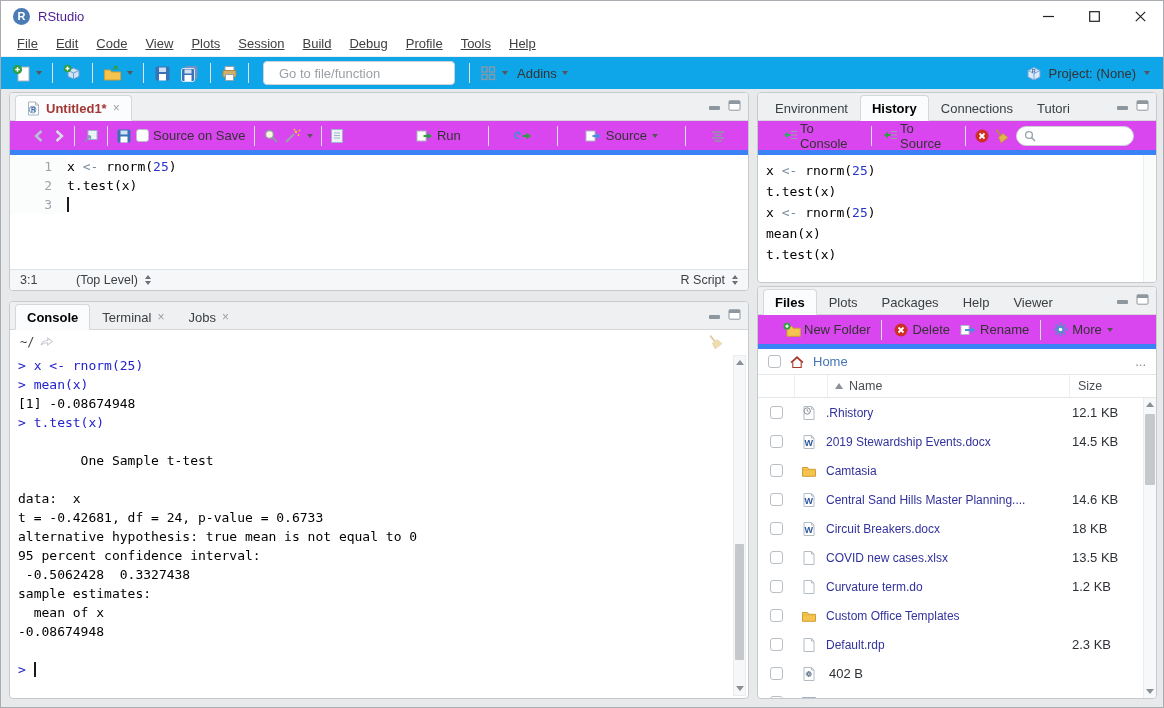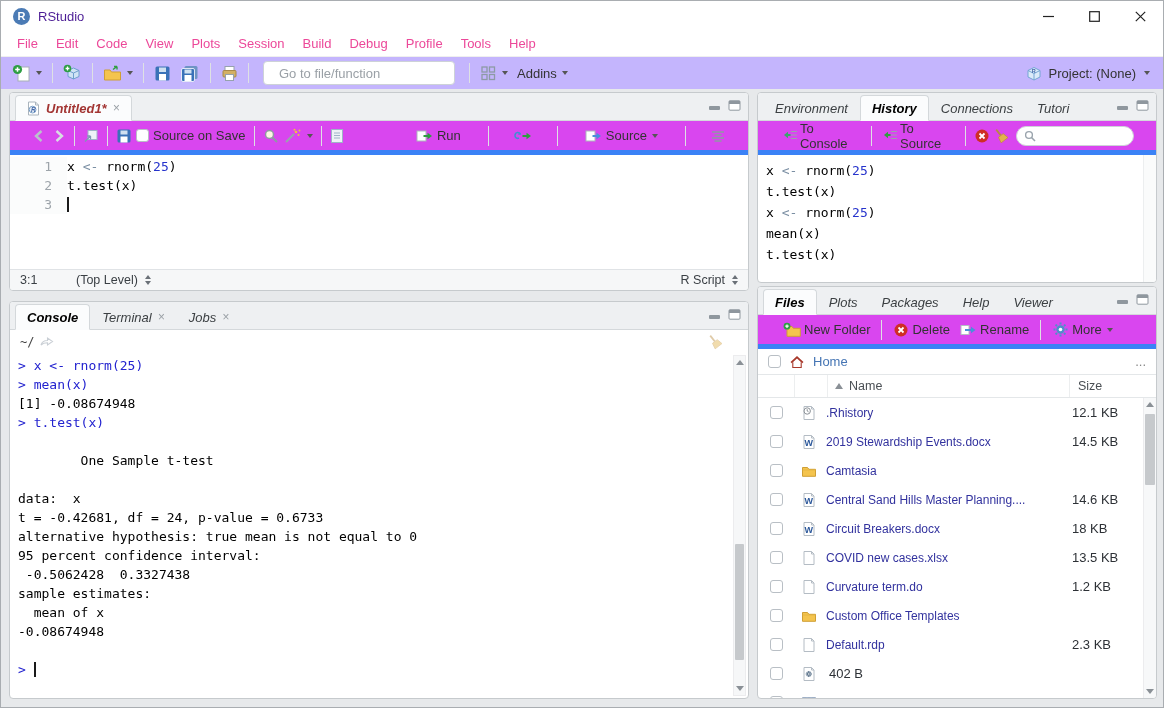--- a/index.html
+++ b/index.html
@@ -7,23 +7,23 @@
     box-sizing:border-box;font-family:"Liberation Sans",sans-serif;color:#222;overflow:hidden;}
   
   .titlebar{height:30px;background:#fff;display:flex;align-items:center;}
   .rstudio-ball{width:17px;height:17px;border-radius:50%;background:#4b7bb5;color:#fff;font-weight:bold;
     font-size:11px;display:flex;align-items:center;justify-content:center;margin-left:12px;flex:none;}
   .title-text{margin-left:8px;font-size:13px;color:#4c1d95;}
   .win-controls{margin-left:auto;display:flex;height:30px;}
   .win-btn{width:46px;height:30px;display:flex;align-items:center;justify-content:center;}
   
   .menubar{height:25px;background:#fff;display:flex;align-items:center;padding-left:7px;}
-  .menu-item{font-size:13px;padding:3px 9px;color:#ec4899;}
-  
-  .toolbar{height:32px;background:#c4b5fd;border-top:1px solid #efefef;border-bottom:1px solid #d8dbde;
+  .menu-item{font-size:13px;padding:3px 9px;color:#404040;text-decoration:underline;}
+  
+  .toolbar{height:32px;background:#0ea5e9;border-top:1px solid #efefef;border-bottom:1px solid #d8dbde;
     display:flex;align-items:center;padding:0 8px;gap:3px;}
   .tb-btn{height:26px;display:flex;align-items:center;padding:0 3px;gap:3px;}
   .caret{width:0;height:0;border-left:3.5px solid transparent;border-right:3.5px solid transparent;
     border-top:4px solid #555;margin-left:2px;}
   .vsep{width:1px;height:20px;background:#dee1e4;margin:0 4px;flex:none;}
   .goto-box{display:flex;align-items:center;width:176px;height:22px;border:1px solid #cdd2d7;border-radius:4px;
     background:#fff;margin:0 7px;padding:0 7px;gap:6px;}
   .goto-input{border:none;outline:none;flex:1;font-size:13px;font-family:"Liberation Sans",sans-serif;color:#333;background:transparent;}
   .goto-input::placeholder{color:#9aa0a6;}
   .project-btn{margin-left:auto;display:flex;align-items:center;gap:6px;font-size:13px;color:#333;padding-right:5px;}
@@ -37,21 +37,21 @@
   .pane{background:#fff;border:1px solid #c6cacd;border-radius:4px;display:flex;flex-direction:column;
     overflow:hidden;box-sizing:border-box;}
   .pane-source{height:199px;margin-bottom:10px;}
   .pane-console{flex:1;}
   .pane-env{height:191px;margin-bottom:3px;}
   .pane-files{flex:1;}
   
   .tabstrip{position:relative;height:27px;background:#eef0f2;border-bottom:1px solid #d4d8db;
     display:flex;align-items:flex-end;padding-left:5px;flex:none;}
   .tab{height:26px;display:flex;align-items:center;padding:0 11px;font-size:13px;color:#3c4043;gap:6px;
-    border:1px solid transparent;margin-bottom:-1px;box-sizing:border-box;white-space:nowrap;font-style:italic;}
+    border:1px solid transparent;margin-bottom:-1px;box-sizing:border-box;white-space:nowrap;}
   .tab.active{background:#fbfcfd;border-color:#d4d8db;border-bottom-color:#fbfcfd;border-radius:4px 4px 0 0;
     font-weight:bold;color:#000;}
   .tab-x{color:#9aa0a6;font-size:12px;font-weight:normal;}
   .pane-btns{position:absolute;right:7px;top:7px;display:flex;gap:7px;align-items:center;background:inherit;}
   
   .pane-toolbar{height:29px;background:#d946ef;border-bottom:5px solid #3b82f6;display:flex;align-items:center;
     padding:0 22px;gap:4px;flex:none;font-size:13px;color:#333;}
   .cb{width:13px;height:13px;border:1px solid #b9bfc5;border-radius:3px;background:#fff;flex:none;box-sizing:border-box;}
   .search-pill{width:118px;height:20px;border:1px solid #cdd2d7;border-radius:10px;background:#fff;
     display:flex;align-items:center;padding:0 7px;gap:5px;box-sizing:border-box;}

